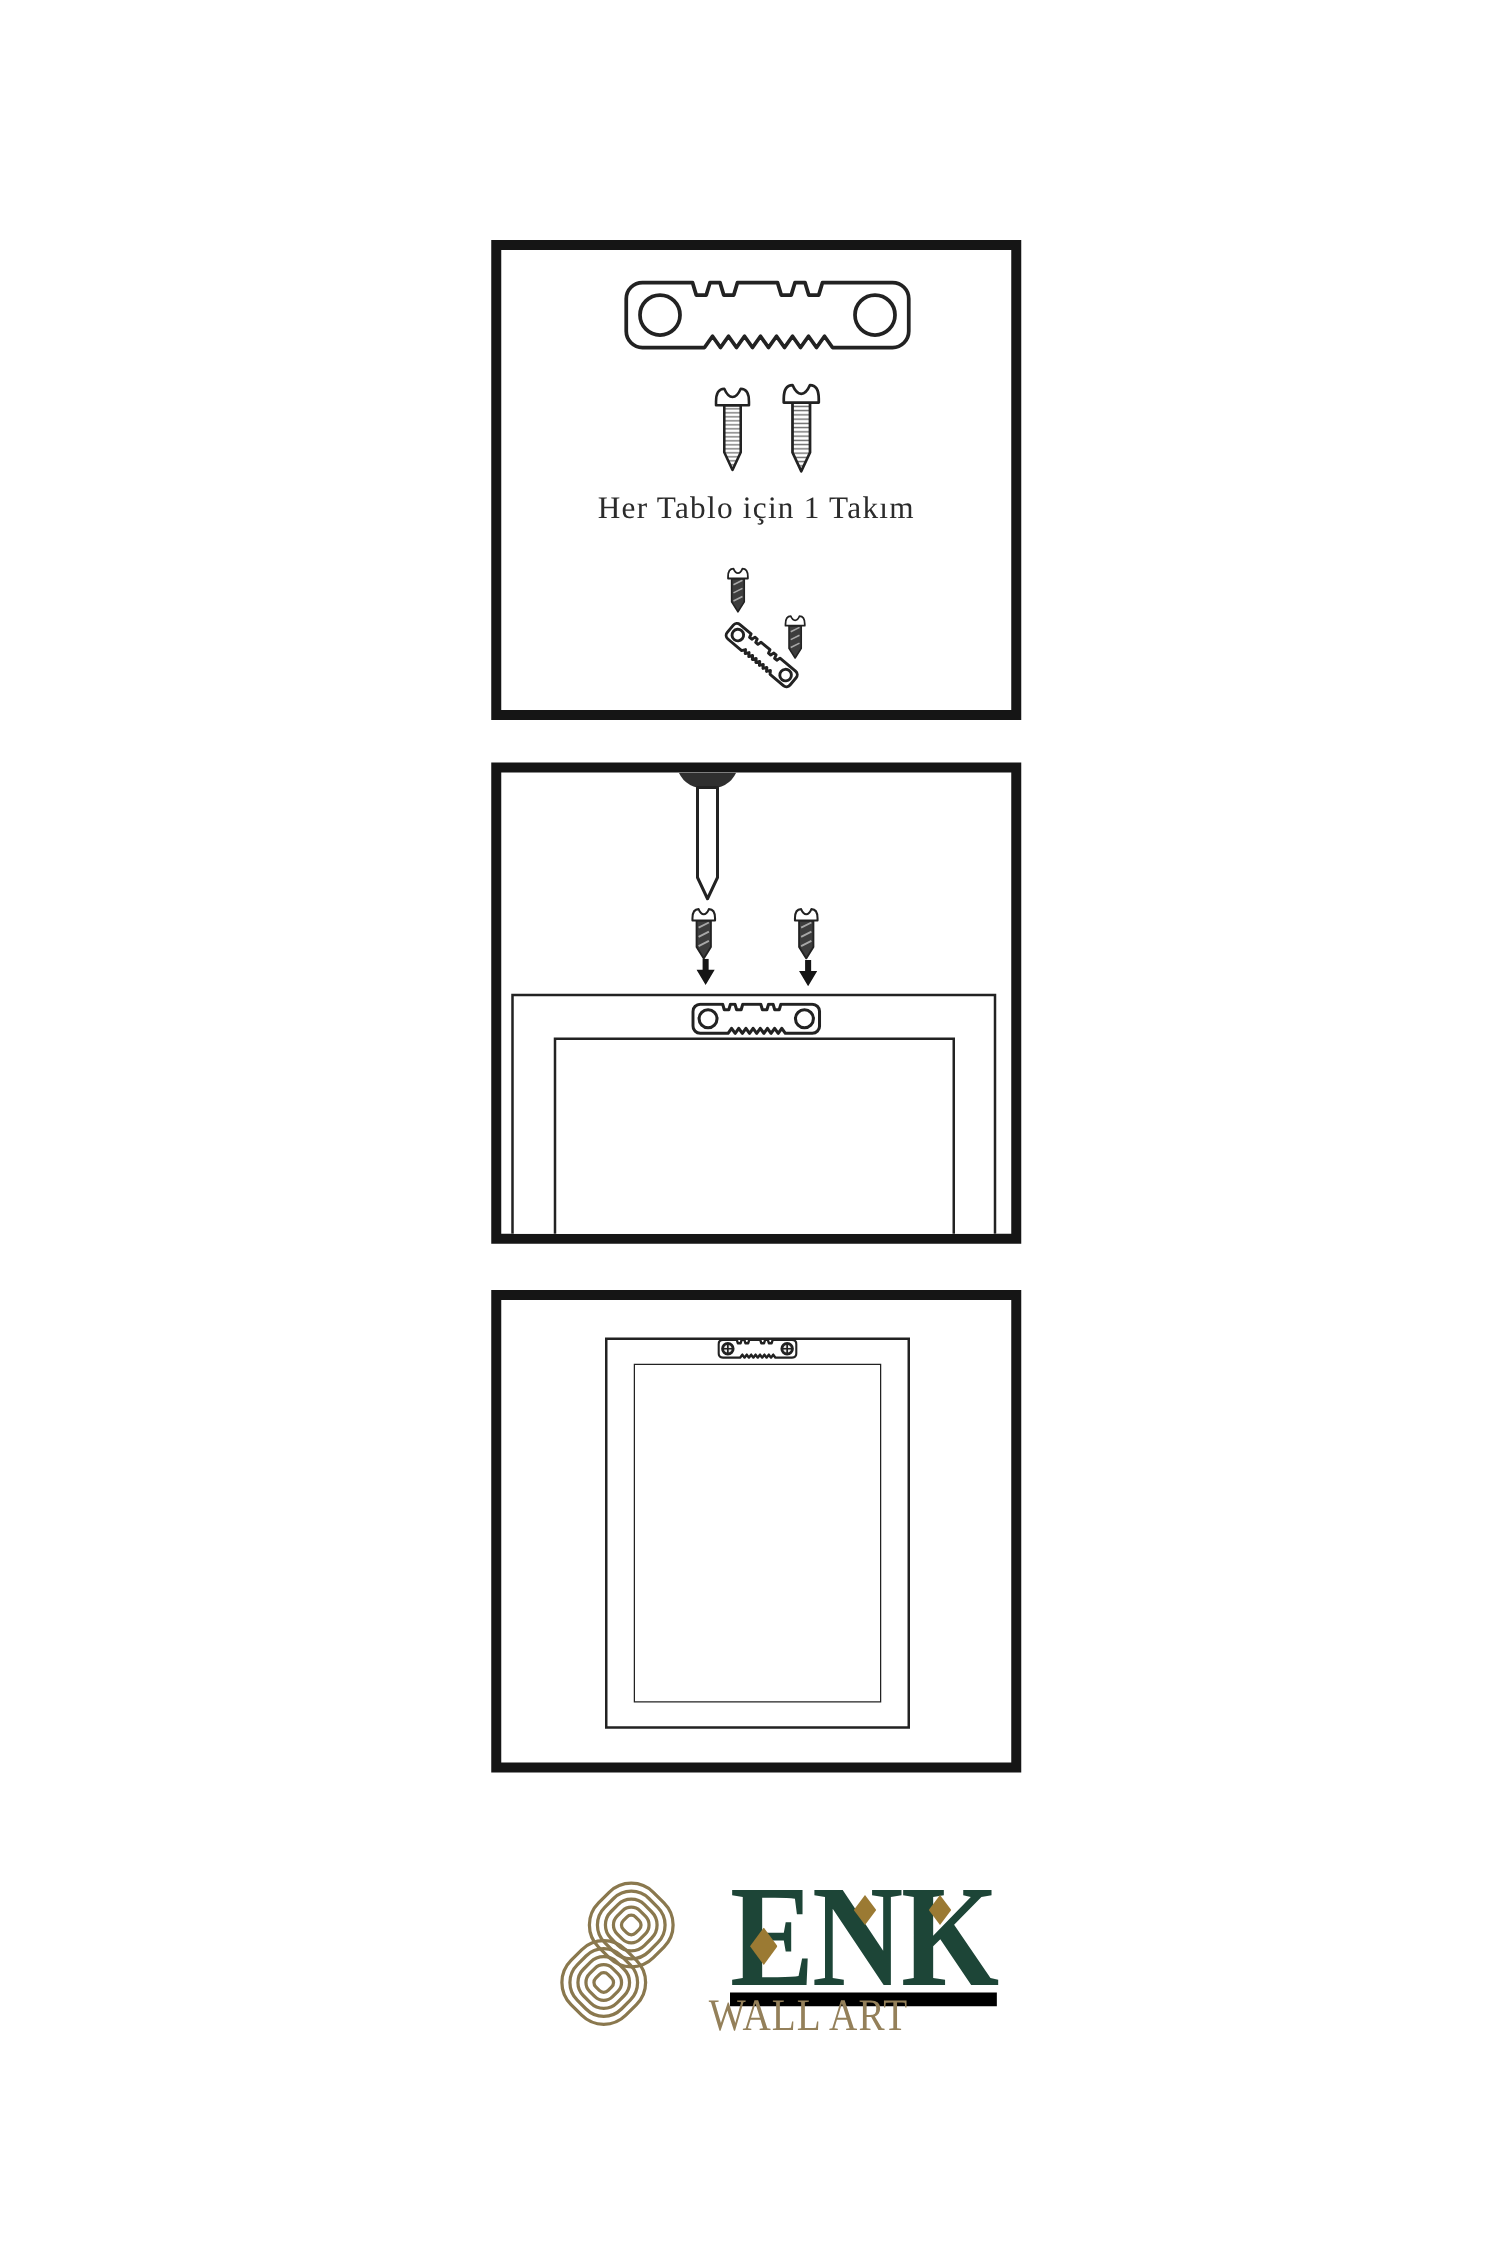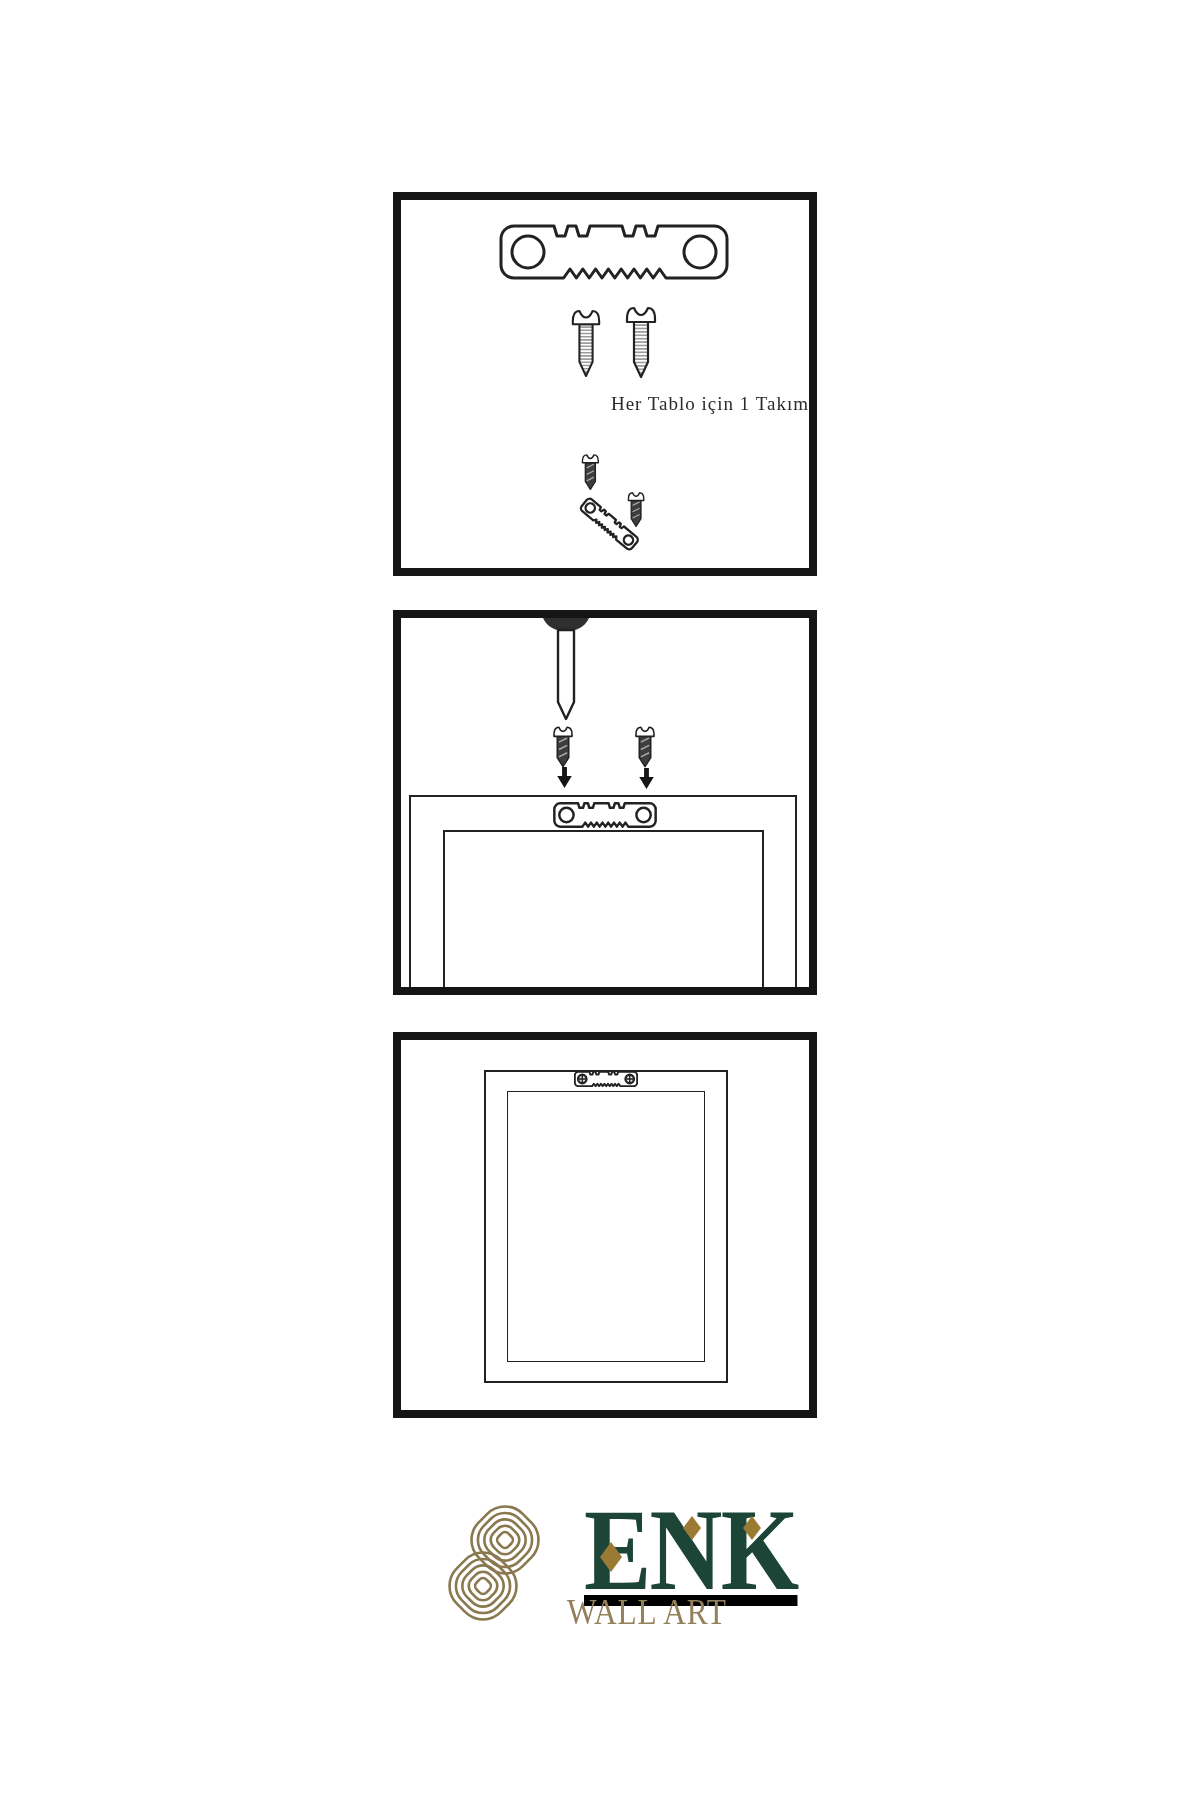--- a/index.html
+++ b/index.html
@@ -4,22 +4,22 @@
 <style>
   html,body{margin:0;padding:0;background:#fff;}
   #canvas{position:relative;width:1200px;height:1800px;margin:0 auto;background:var(--background,#fff);
           font-family:"Liberation Serif",serif;overflow:hidden;}
   .panel{position:absolute;left:393px;width:424px;border:8px solid var(--panel-border,#151515);
          box-sizing:border-box;background:#fff;overflow:hidden;}
   #p1{top:192px;height:384px;}
   #p2{top:610px;height:385px;}
   #p3{top:1032px;height:386px;}
   .panel svg{position:absolute;color:var(--ink,#222);}
-  .caption{position:absolute;left:0;right:0;top:193px;text-align:right;
-           font-size:19px;letter-spacing:1px;color:#2b2b2b;font-weight:400;}
+  .caption{position:absolute;left:0;right:0;top:193px;text-align:center;
+           font-size:25px;letter-spacing:1px;color:#2b2b2b;font-weight:400;}
   .frame-rect{position:absolute;box-sizing:border-box;background:#fff;}
   .fo2{left:8px;top:177px;width:388px;height:220px;border:2.5px solid var(--ink,#222);}
   .fi2{left:42px;top:212px;width:321px;height:190px;border:2px solid var(--ink,#222);}
   .fo3{left:83px;top:30px;width:244px;height:313px;border:2.5px solid var(--ink,#222);}
   .fi3{left:106px;top:51px;width:198px;height:271px;border:1.5px solid var(--ink,#222);}
   .knot{position:absolute;left:437px;top:1498px;}
   .brand-block{position:absolute;left:584px;top:1492px;width:300px;text-decoration:underline;}
   .brand-name{display:block;font-weight:bold;font-size:116px;line-height:1;letter-spacing:-2px;
               color:var(--logo-green,#1d4537);transform:scaleX(.87);transform-origin:0 0;white-space:nowrap;}
   .tagline{position:absolute;left:567px;top:1591px;font-size:36px;letter-spacing:1px;

